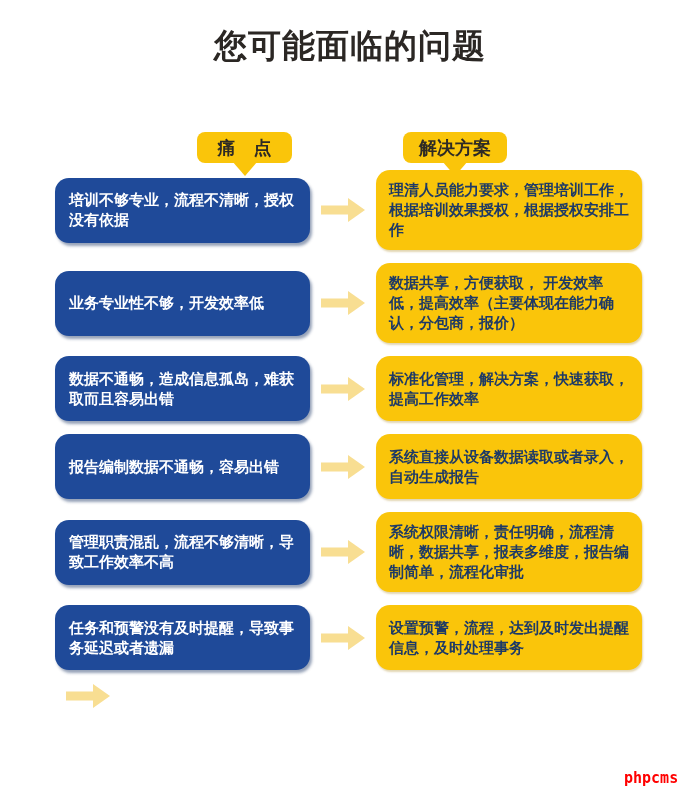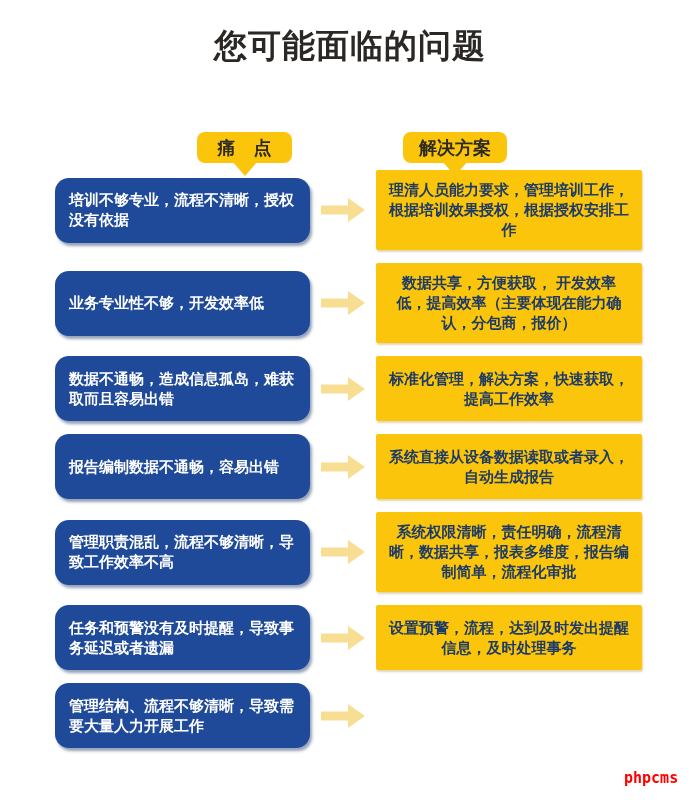--- a/index.html
+++ b/index.html
@@ -61,26 +61,25 @@
   .arrow-wrap {
     width:66px; flex:0 0 66px;
     display:flex; align-items:center; justify-content:center;
   }
   .arrow-svg { display:block; }
 
   .sol-box {
     width:266px; min-height:65px;
     background:#fac50a;
     color:#1e3a66;
-    border-radius:2px;
+    border-radius:14px;
     padding:10px 13px;
     display:flex; align-items:center;
     font-size:15px; line-height:20px; font-weight:bold;
     box-shadow:1px 2px 2px rgba(160,120,0,0.30);
-    text-align:center;
   }
 
   .watermark {
     position:absolute;
     top:769px; left:592px;
     font-family:"DejaVu Sans Mono", monospace;
     font-size:15px; font-weight:bold;
     color:#ff0000;
     margin-left:32px;
   }
@@ -165,21 +164,20 @@
       <div class="arrow-wrap">
         <svg class="arrow-svg" width="44" height="26" viewBox="0 0 44 26">
             <rect x="0" y="8.5" width="27" height="9" fill="#f8de92"></rect>
             <polygon points="27,1 44,13 27,25" fill="#f8de92"></polygon>
           </svg>
       </div>
       <div class="sol-box">设置预警，流程，达到及时发出提醒信息，及时处理事务</div>
     </div>
 
     <div class="row">
-      <div class="pain-box">管理结构、流程不够清晰，导致需要大量人力开展工作</div>
       <div class="arrow-wrap">
         <svg class="arrow-svg" width="44" height="26" viewBox="0 0 44 26">
             <rect x="0" y="8.5" width="27" height="9" fill="#f8de92"></rect>
             <polygon points="27,1 44,13 27,25" fill="#f8de92"></polygon>
           </svg>
       </div>
     </div>
 
   </div>
 

